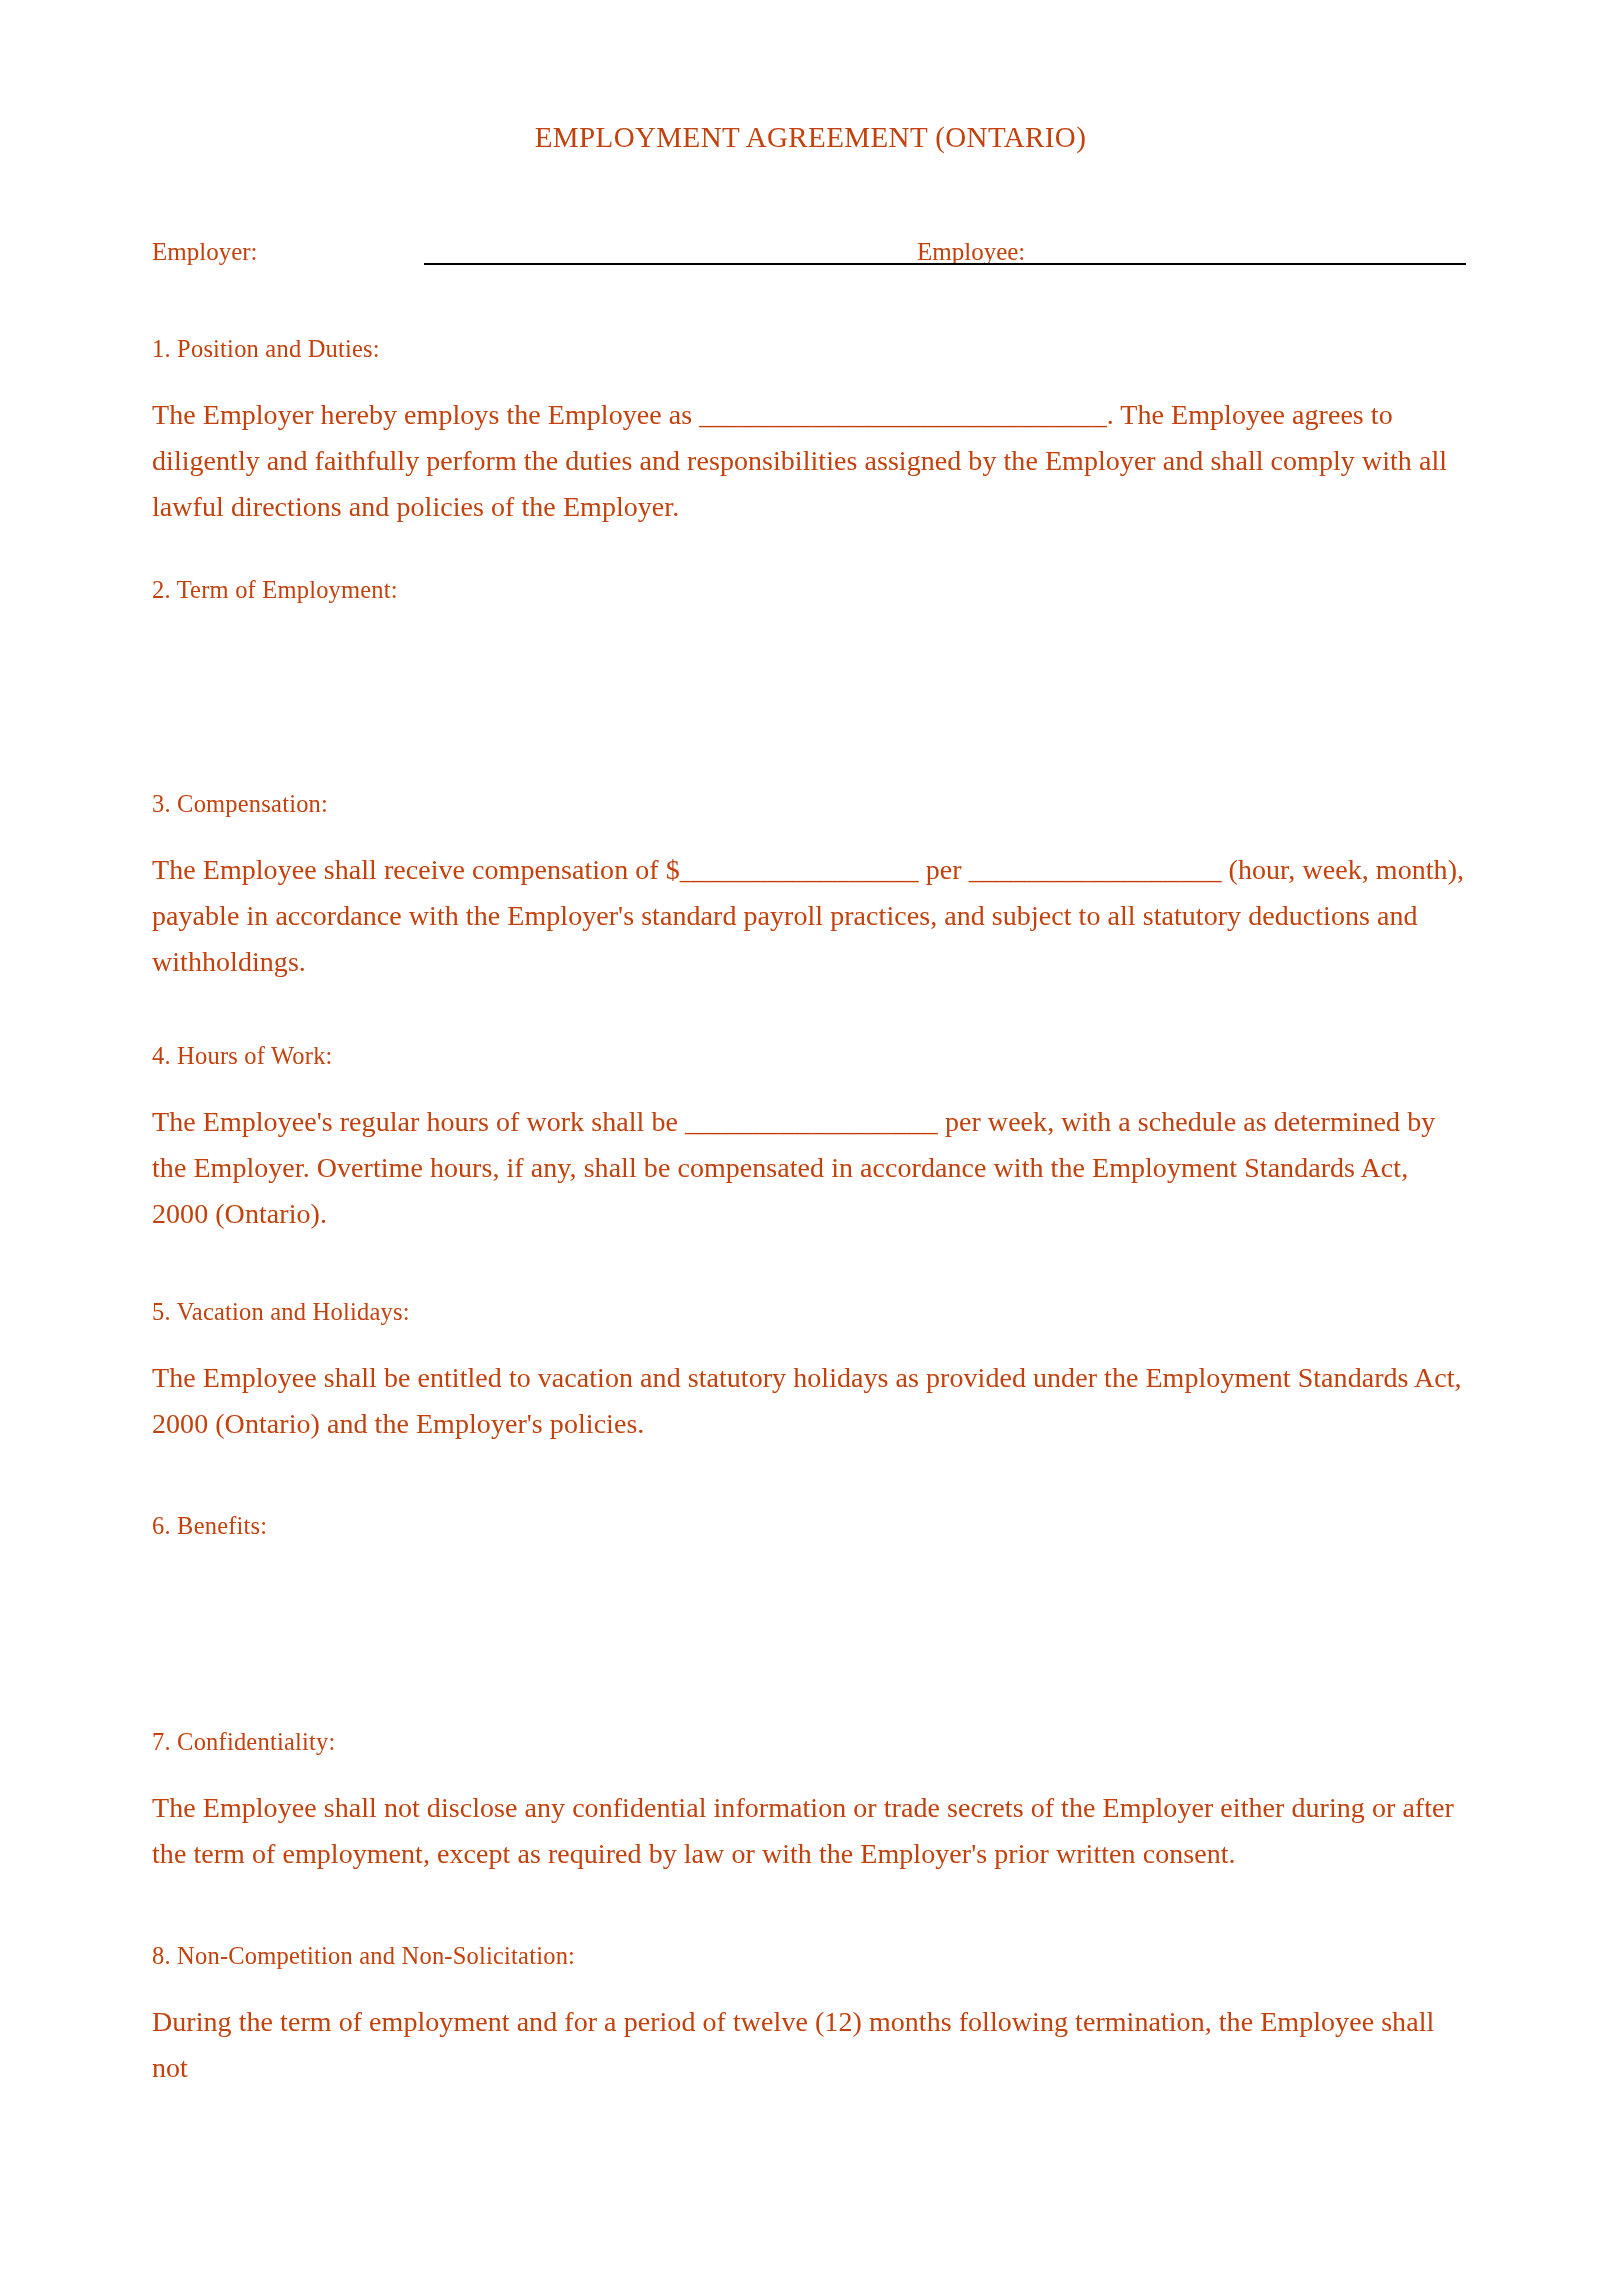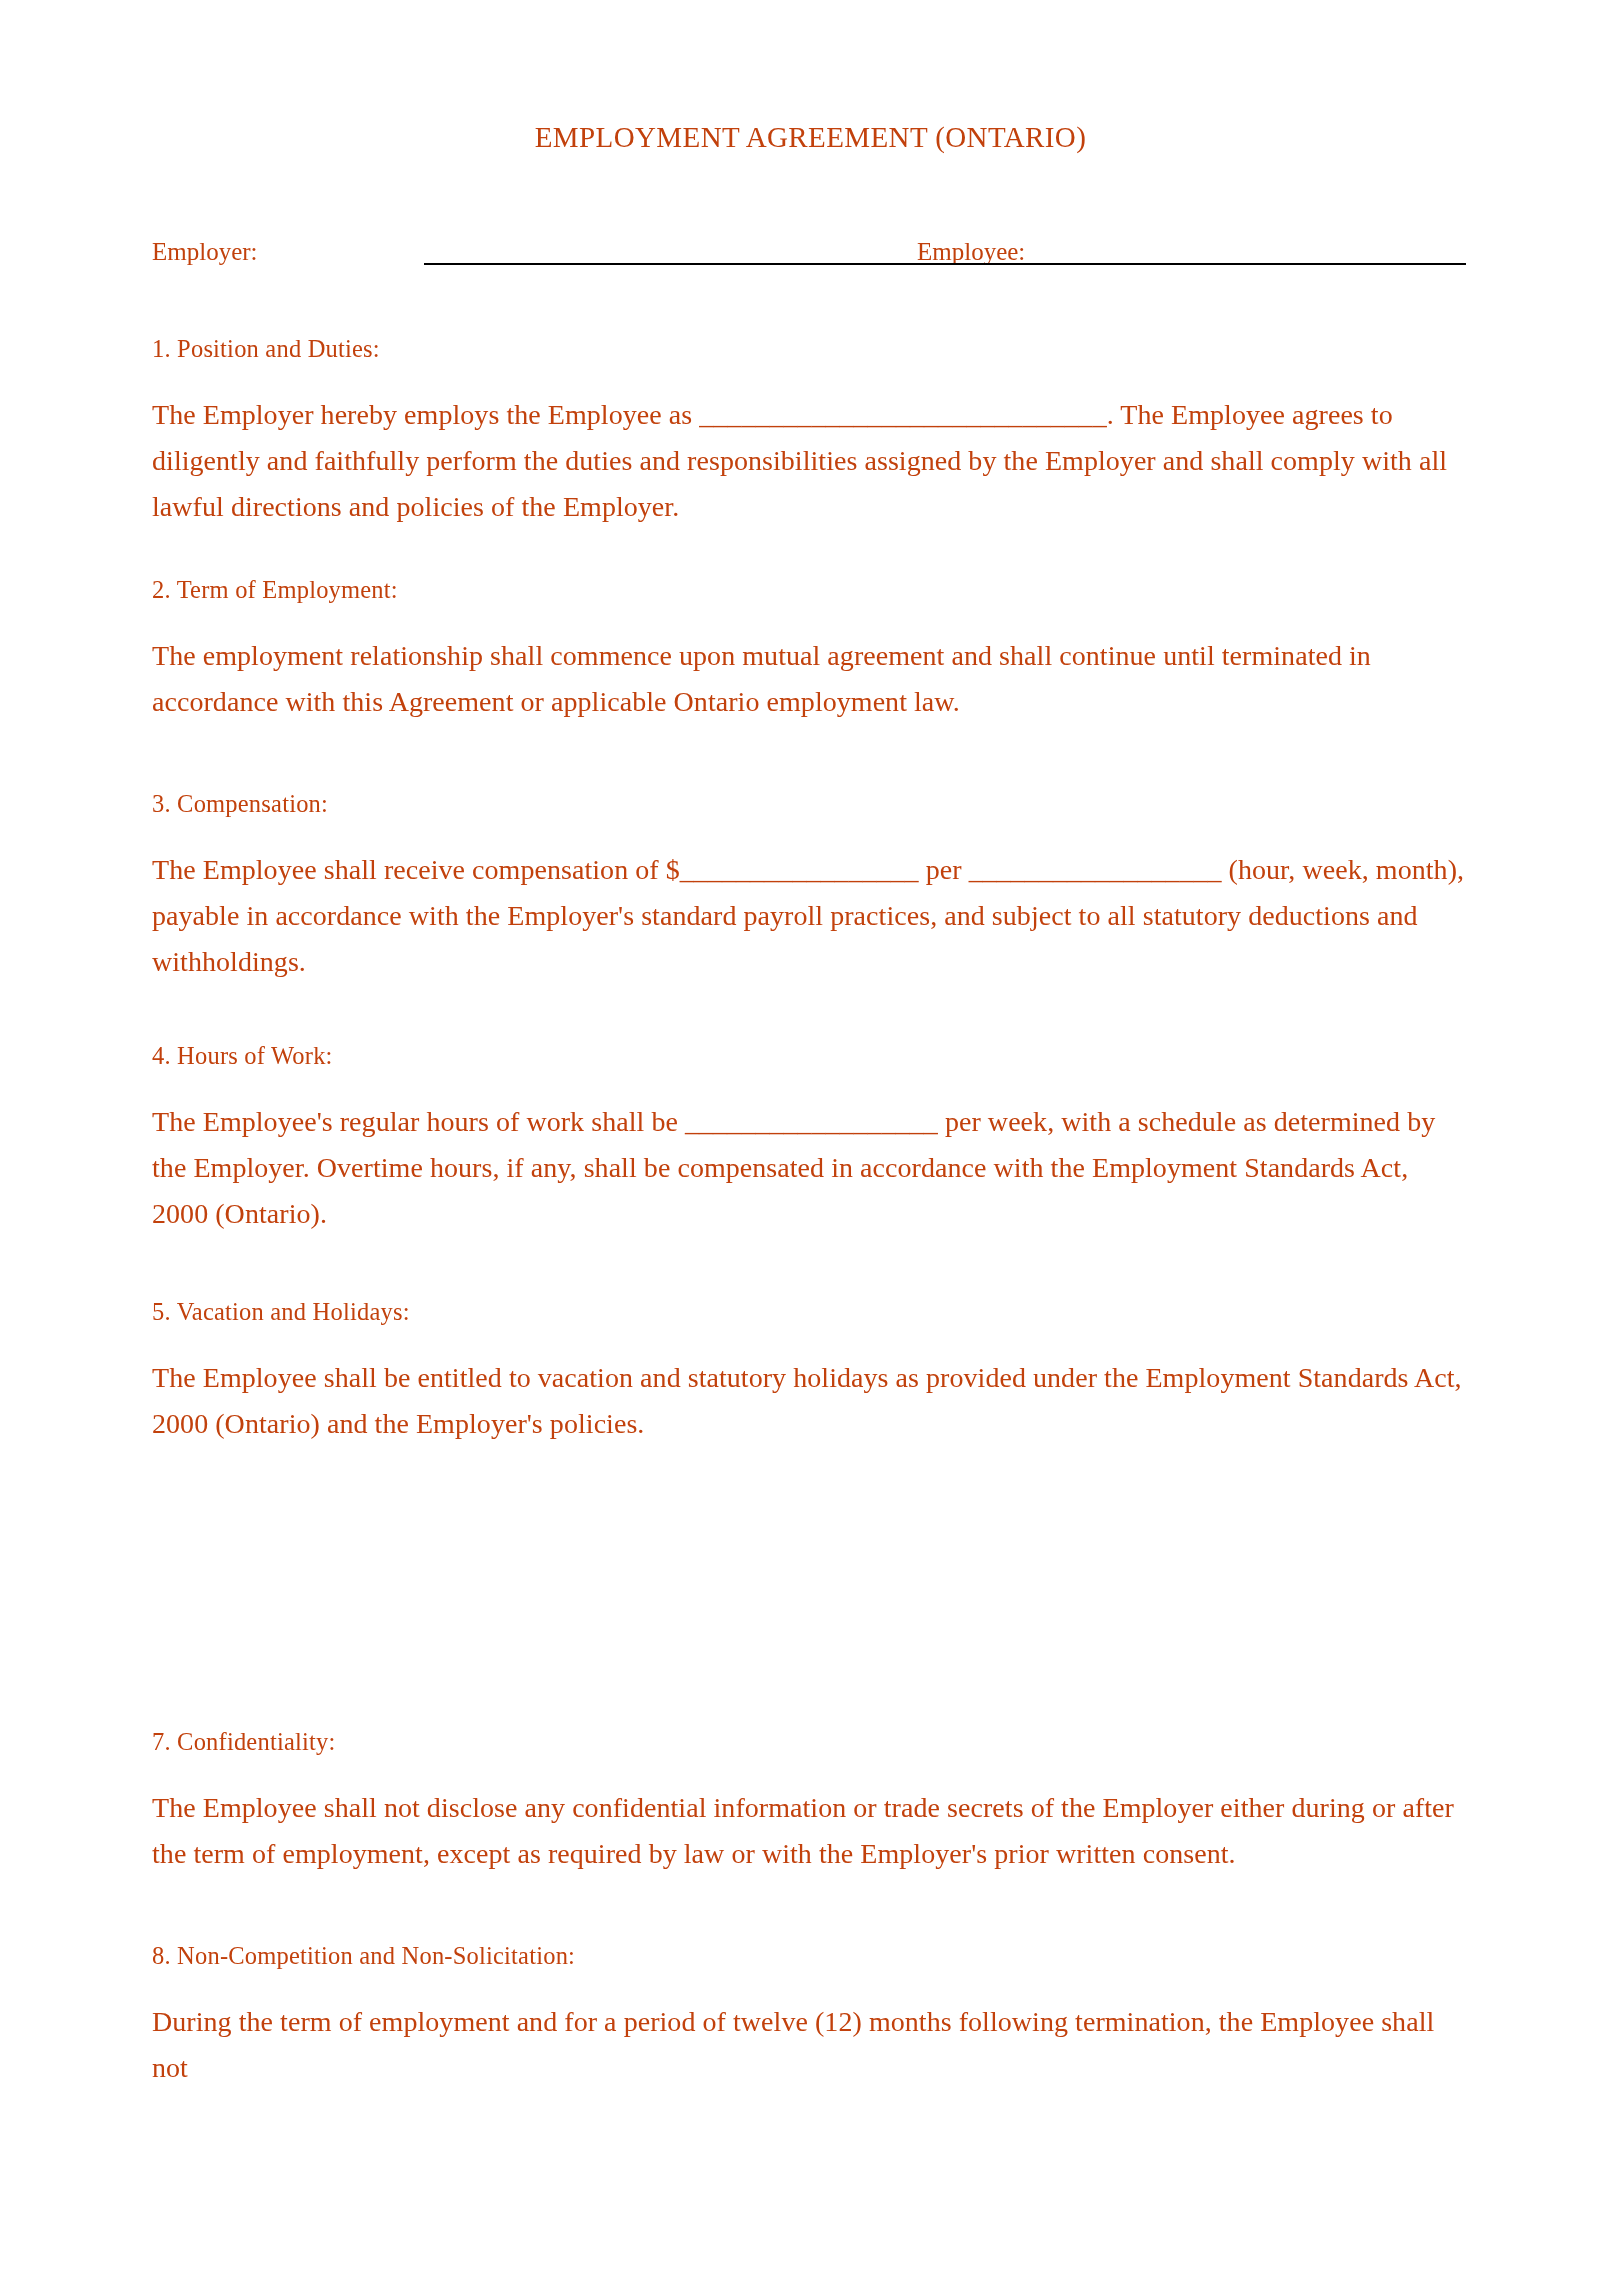--- a/index.html
+++ b/index.html
@@ -96,39 +96,39 @@
     <div class="party-rule"></div>
   </div>
 
   <div class="section" style="top:326px;margin-top:8px;">
     <div class="section-heading">1. Position and Duties:</div>
     <div class="section-body">The Employer hereby employs the Employee as _____________________________. The Employee agrees to diligently and faithfully perform the duties and responsibilities assigned by the Employer and shall comply with all lawful directions and policies of the Employer.</div>
   </div>
 
   <div class="section" style="top:575px;">
     <div class="section-heading">2. Term of Employment:</div>
-    <div class="section-body">The employment relationship shall commence upon mutual agreement and shall continue until terminated in accordance with this Agreement or applicable Ontario employment law.</div>
   </div>
 
   <div class="section" style="top:789px;">
     <div class="section-heading">3. Compensation:</div>
     <div class="section-body">The Employee shall receive compensation of $_________________ per __________________ (hour, week, month), payable in accordance with the Employer's standard payroll practices, and subject to all statutory deductions and withholdings.</div>
   </div>
 
   <div class="section" style="top:1041px;">
     <div class="section-heading">4. Hours of Work:</div>
     <div class="section-body">The Employee's regular hours of work shall be __________________ per week, with a schedule as determined by the Employer. Overtime hours, if any, shall be compensated in accordance with the Employment Standards Act, 2000 (Ontario).</div>
   </div>
 
   <div class="section" style="top:1297px;">
     <div class="section-heading">5. Vacation and Holidays:</div>
     <div class="section-body">The Employee shall be entitled to vacation and statutory holidays as provided under the Employment Standards Act, 2000 (Ontario) and the Employer's policies.</div>
   </div>
 
   <div class="section" style="top:1511px;">
+    <div class="section-heading">6. Benefits:</div>
   </div>
 
   <div class="section" style="top:1727px;">
     <div class="section-heading">7. Confidentiality:</div>
     <div class="section-body">The Employee shall not disclose any confidential information or trade secrets of the Employer either during or after the term of employment, except as required by law or with the Employer's prior written consent.</div>
   </div>
 
   <div class="section" style="top:1941px;">
     <div class="section-heading">8. Non-Competition and Non-Solicitation:</div>
     <div class="section-body">During the term of employment and for a period of twelve (12) months following termination, the Employee shall not</div>

